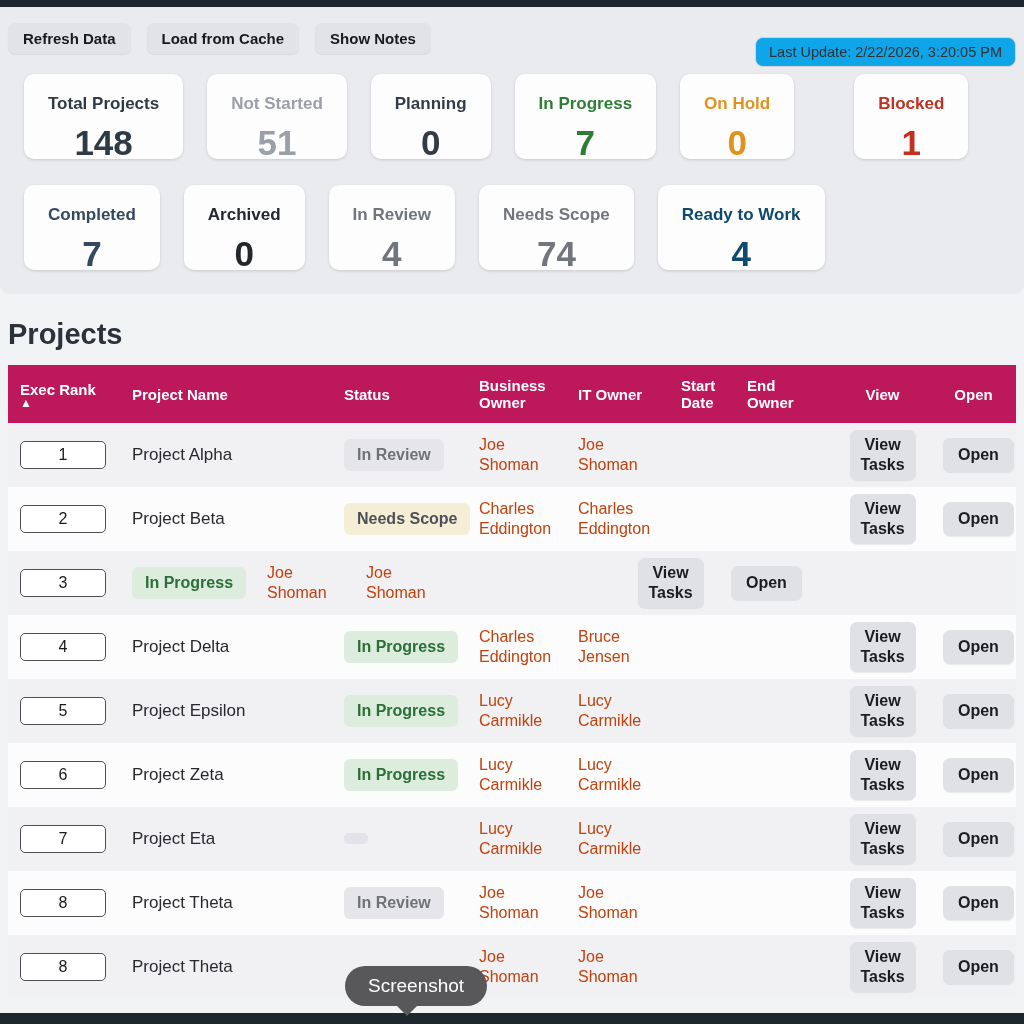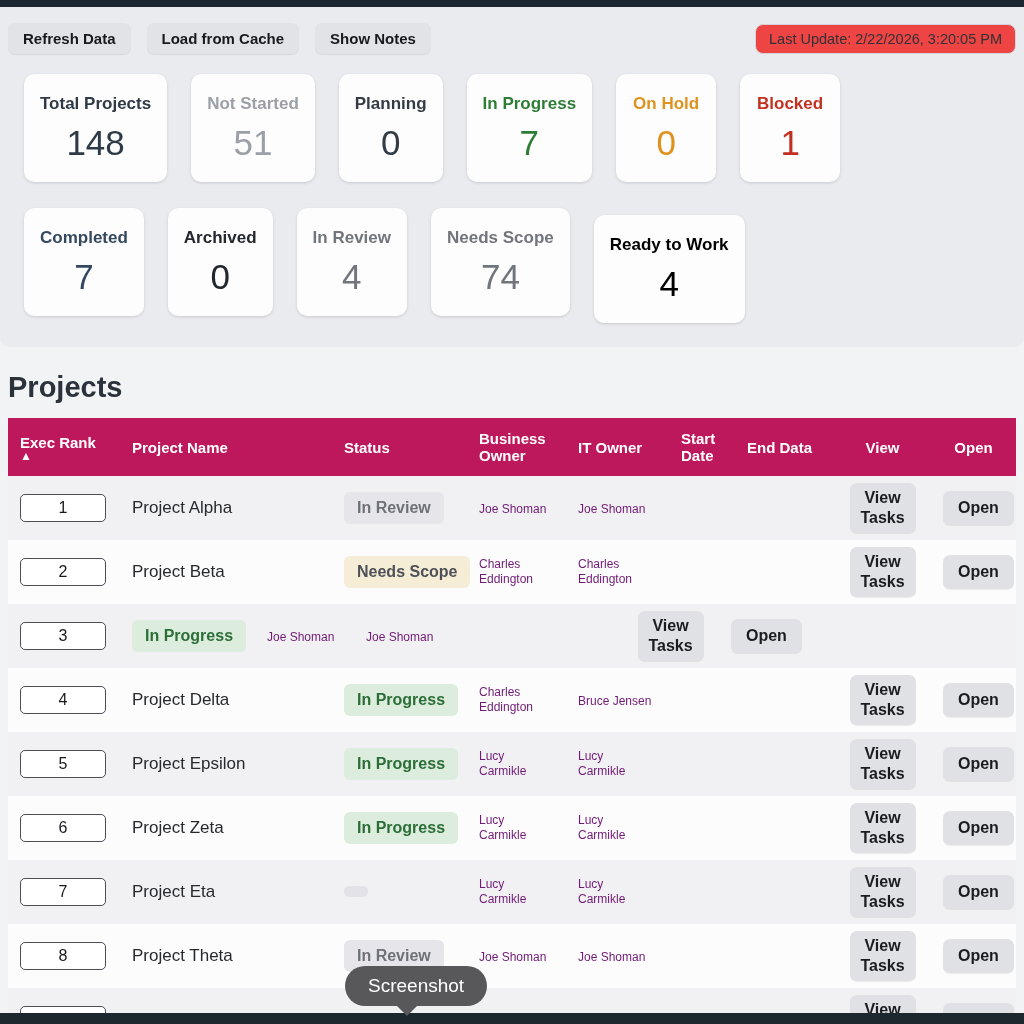--- a/index.html
+++ b/index.html
@@ -15,32 +15,32 @@
 
   
   .panel { background:#e9ebee; border-radius:0 0 10px 10px; padding:10px 0 24px; position:relative; }
   .toolbar { display:flex; gap:16px; margin:6px 8px 0; }
   .tb-btn {
     background:#e2e3e6; border:none; border-radius:7px;
     padding:7px 15px; font-weight:bold; font-size:15px; color:#17191d;
     font-family:inherit; box-shadow:0 1px 1px rgba(0,0,0,0.08);
   }
   .last-update {
-    position:absolute; top:17px; right:8px;
-    background:#ef4444; border:1px solid #d2d4d7; border-radius:8px;
+    position:absolute; top:30px; right:8px;
+    background:#0ea5e9; border:1px solid #d2d4d7; border-radius:8px;
     padding:6px 13px; font-size:14.5px; color:#2e3237;
   }
   .cards-row { display:flex; gap:24px; margin:20px 0 0 24px; }
   .cards-row.second { margin-top:26px; }
   .card {
     background:#fdfdfe; border-radius:10px; box-shadow:0 1px 3px rgba(0,0,0,0.14);
-    padding:20px 16px 18px; text-align:center; min-width:100px; height:108px;
+    padding:20px 24px 18px; text-align:center; min-width:100px; height:85px;
   }
   .card-label { font-weight:bold; font-size:17px; white-space:nowrap; }
-  .card-value { font-weight:normal; font-size:35px; margin-top:9px; }
+  .card-value { font-weight:bold; font-size:35px; margin-top:9px; }
 
   
   .section-title { font-size:29px; font-weight:bold; color:#2b323c; margin:24px 8px 14px; }
 
   .table { margin:0 8px; width:1008px; }
   .thead {
     background:#be185d; color:#fff; display:flex; align-items:center;
     height:58px; font-weight:bold; font-size:15px;
   }
   .th, .td { padding:0 12px; }
@@ -68,21 +68,21 @@
 
   .badge {
     display:inline-block; font-weight:bold; font-size:16px;
     padding:7px 13px; border-radius:6px; white-space:nowrap;
   }
   .badge.in-review   { background:#e6e6ea; color:#6e7177; }
   .badge.needs-scope { background:#f6edd7; color:#4d5056; }
   .badge.in-progress { background:#dcecdd; color:#2c6e38; }
   .badge.empty { background:#e2e2e8; width:24px; height:11px; padding:0; border-radius:5px; }
 
-  .owner { display:inline-block; max-width:76px; font-size:12px; color:#701a75; line-height:1.25; }
+  .owner { display:inline-block; max-width:76px; font-size:16px; color:#c2410c; line-height:1.25; }
 
   .btn {
     background:#e0e1e4; border:none; border-radius:7px; font-family:inherit;
     font-weight:bold; font-size:16px; color:#1a1c20; box-shadow:0 1px 1px rgba(0,0,0,0.07);
   }
   .btn.view-tasks { width:66px; padding:5px 2px; line-height:1.25; }
   .btn.open { padding:8px 15px; }
 
   
   .tooltip {
@@ -121,21 +121,21 @@
         <div class="card-value">0</div>
       </div>
       <div class="card" style="color: rgb(46, 125, 53);">
         <div class="card-label">In Progress</div>
         <div class="card-value">7</div>
       </div>
       <div class="card" style="color: rgb(224, 146, 31);">
         <div class="card-label">On Hold</div>
         <div class="card-value">0</div>
       </div>
-      <div class="card" style="color: rgb(194, 49, 32);">
+      <div class="card" style="color: rgb(194, 49, 32); margin-left: 36px;">
         <div class="card-label">Blocked</div>
         <div class="card-value">1</div>
       </div>
     </div>
   <div class="cards-row second">
       <div class="card" style="color: rgb(52, 72, 95);">
         <div class="card-label">Completed</div>
         <div class="card-value">7</div>
       </div>
       <div class="card" style="color: rgb(35, 40, 46);">
@@ -143,38 +143,38 @@
         <div class="card-value">0</div>
       </div>
       <div class="card" style="color: rgb(113, 117, 124);">
         <div class="card-label">In Review</div>
         <div class="card-value">4</div>
       </div>
       <div class="card" style="color: rgb(113, 117, 124);">
         <div class="card-label">Needs Scope</div>
         <div class="card-value">74</div>
       </div>
-      <div class="card" style="color: #000000; margin-top: 7px;">
+      <div class="card" style="color: #0c4a6e;">
         <div class="card-label">Ready to Work</div>
         <div class="card-value">4</div>
       </div>
     </div>
 </div>
 
 <div class="section-title">Projects</div>
 
 <div class="table">
   <div class="thead">
       <div class="th col-rank"><span>Exec Rank</span><span class="sort">▲</span></div>
       <div class="th col-name"><span>Project Name</span></div>
       <div class="th col-status"><span>Status</span></div>
       <div class="th col-biz"><span>Business Owner</span></div>
       <div class="th col-it"><span>IT Owner</span></div>
       <div class="th col-start"><span>Start Date</span></div>
-      <div class="th col-end"><span>End Data</span></div>
+      <div class="th col-end"><span>End Owner</span></div>
       <div class="th col-view"><span>View</span></div>
       <div class="th col-open"><span>Open</span></div>
     </div>
   <div class="tbody">
       <div class="tr odd">
         <div class="td col-rank"><input class="rank-input" value="1" style=""></div>
         <div class="td col-name project-name">Project Alpha</div>
         <div class="td col-status"><span class="badge in-review">In Review</span></div>
         <div class="td col-biz"><span class="owner">Joe Shoman</span></div>
         <div class="td col-it"><span class="owner">Joe Shoman</span></div>

